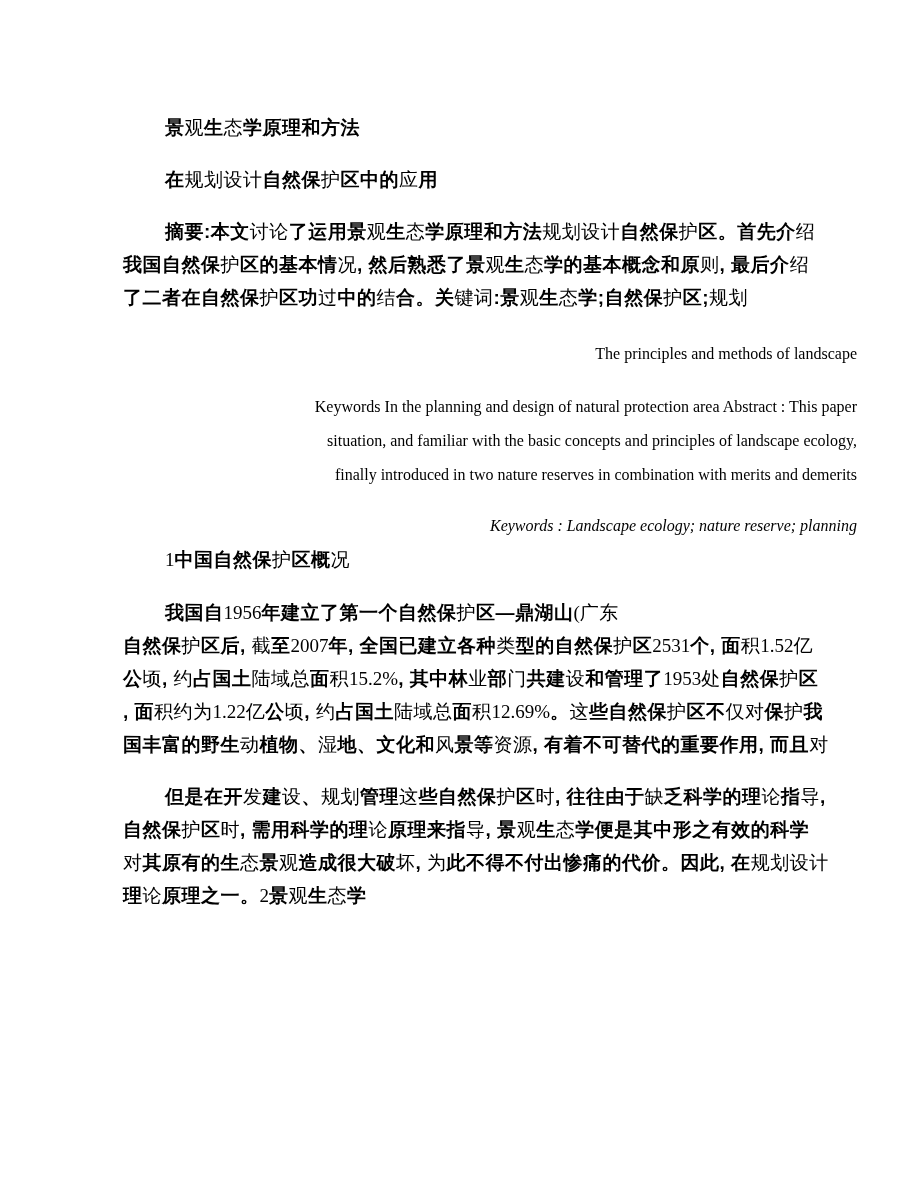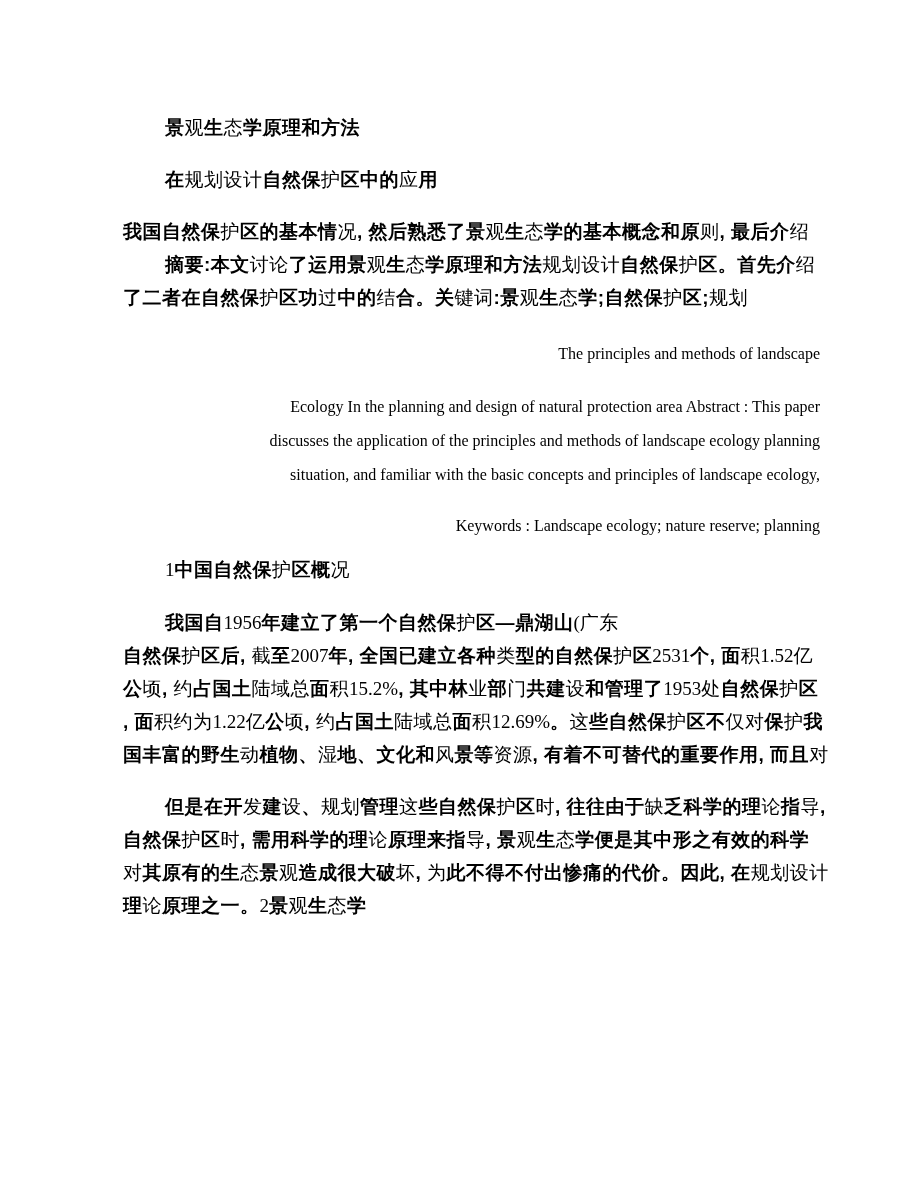--- a/index.html
+++ b/index.html
@@ -10,27 +10,27 @@
   body {
     width: 920px;
     height: 1191px;
     overflow: hidden;
   }
   .page {
     box-sizing: border-box;
     width: 920px;
     height: 965px;
     background: #ffffff;
-    padding: 111px 100px 0 123px;
+    padding: 111px 63px 0 123px;
     color: #000000;
   }
   .block { margin-bottom: 19px; }
   .block.mb23 { margin-bottom: 23px; }
   .block.mb17 { margin-bottom: 17px; }
-  .block.mb10 { margin-bottom: 10px; }
+  .block.mb10 { margin-bottom: 0; font-style: italic; }
   .block.mb22 { margin-bottom: 20px; }
   .block.mb24 { }
   .line {
     white-space: pre;
     overflow: visible;
   }
   
   .cn .line {
     font-family: "Liberation Sans", sans-serif;
     font-weight: 700;
@@ -65,33 +65,33 @@
 
   <div class="block cn">
     <div class="line indent-cn">景<span class="lt">观</span>生<span class="lt">态</span>学原理和方法</div>
   </div>
 
   <div class="block cn">
     <div class="line indent-cn">在<span class="lt">规</span><span class="lt">划</span><span class="lt">设</span><span class="lt">计</span>自然保<span class="lt">护</span>区中的<span class="lt">应</span>用</div>
   </div>
 
   <div class="block cn mb23">
+    <div class="line indent-cn">摘要:本文<span class="lt">讨</span><span class="lt">论</span>了运用景<span class="lt">观</span>生<span class="lt">态</span>学原理和方法<span class="lt">规</span><span class="lt">划</span><span class="lt">设</span><span class="lt">计</span>自然保<span class="lt">护</span>区。首先介<span class="lt">绍</span></div>
     <div class="line">我国自然保<span class="lt">护</span>区的基本情<span class="lt">况</span>, 然后熟悉了景<span class="lt">观</span>生<span class="lt">态</span>学的基本概念和原<span class="lt">则</span>, 最后介<span class="lt">绍</span></div>
-    <div class="line indent-cn">摘要:本文<span class="lt">讨</span><span class="lt">论</span>了运用景<span class="lt">观</span>生<span class="lt">态</span>学原理和方法<span class="lt">规</span><span class="lt">划</span><span class="lt">设</span><span class="lt">计</span>自然保<span class="lt">护</span>区。首先介<span class="lt">绍</span></div>
     <div class="line">了二者在自然保<span class="lt">护</span>区功<span class="lt">过</span>中的<span class="lt">结</span>合。关<span class="lt">键</span><span class="lt">词</span>:景<span class="lt">观</span>生<span class="lt">态</span>学;自然保<span class="lt">护</span>区;<span class="lt">规</span><span class="lt">划</span></div>
   </div>
 
   <div class="block en">
     <div class="line indent-en">The principles and methods of landscape</div>
   </div>
 
   <div class="block en mb17">
-    <div class="line indent-en">Ecology In the planning and design of natural protection area Abstract : This paper</div>
-    <div class="line">discusses the application of the principles and methods of landscape ecology planning</div>
+    <div class="line indent-en">Keywords In the planning and design of natural protection area Abstract : This paper</div>
     <div class="line">situation, and familiar with the basic concepts and principles of landscape ecology,</div>
+    <div class="line">finally introduced in two nature reserves in combination with merits and demerits</div>
   </div>
 
   <div class="block en mb10">
     <div class="line indent-en">Keywords : Landscape ecology; nature reserve; planning</div>
   </div>
 
   <div class="block cn mb22">
     <div class="line indent-cn"><span class="num">1</span>中国自然保<span class="lt">护</span>区概<span class="lt">况</span></div>
   </div>
 

